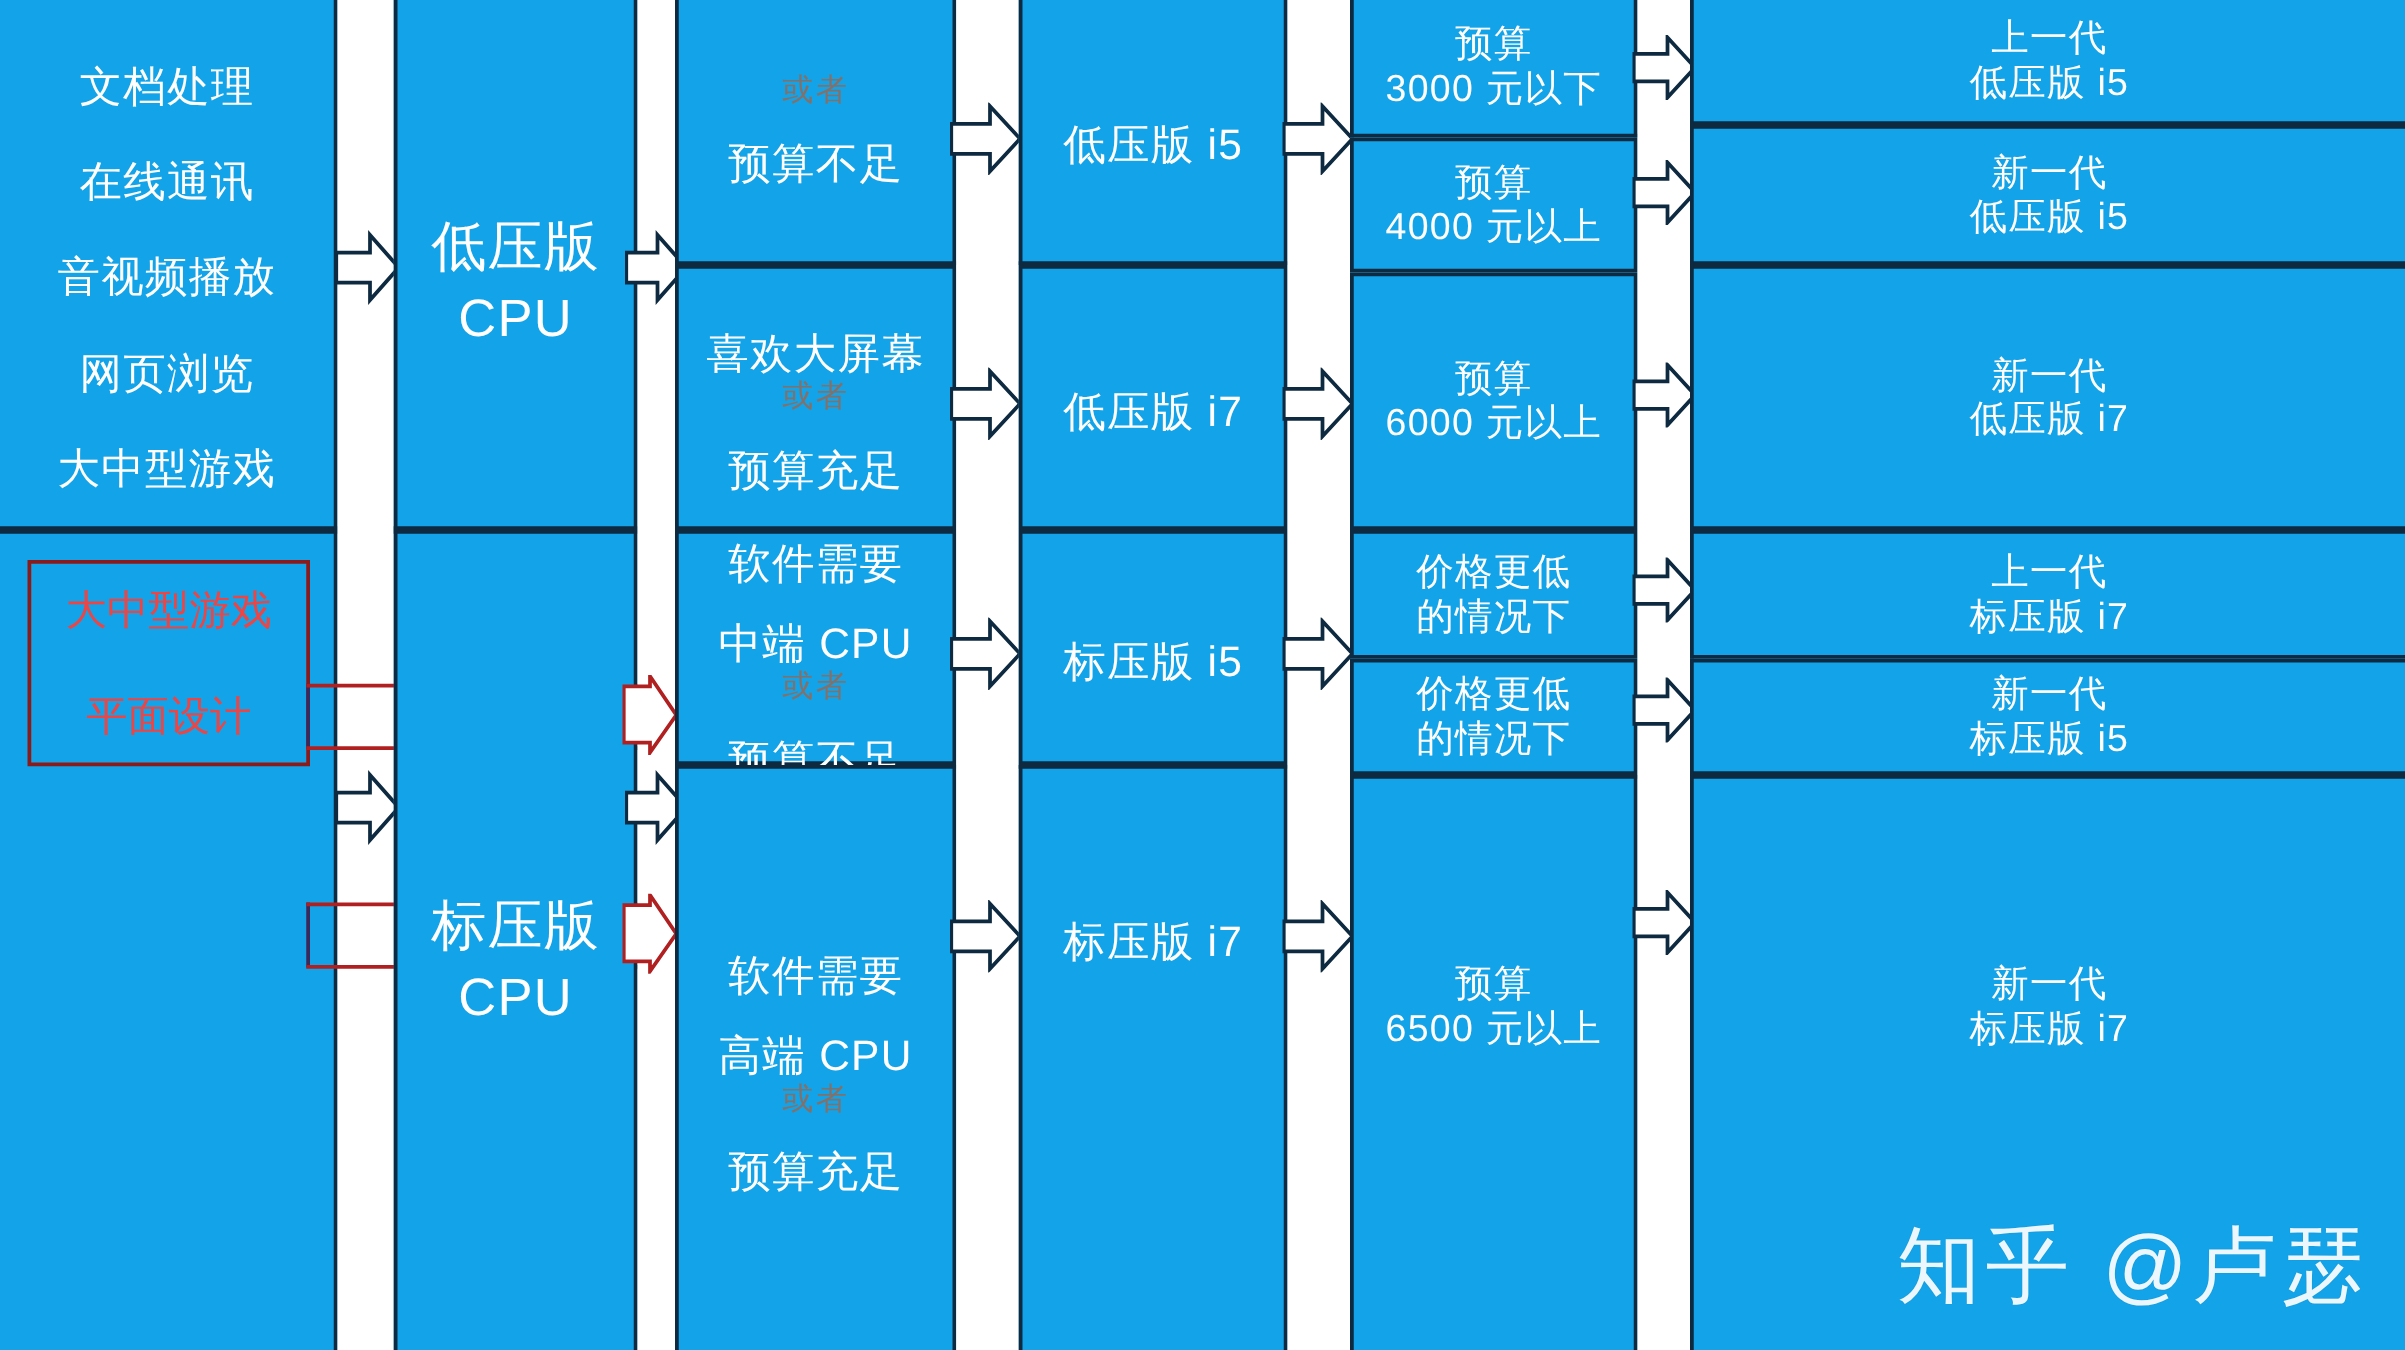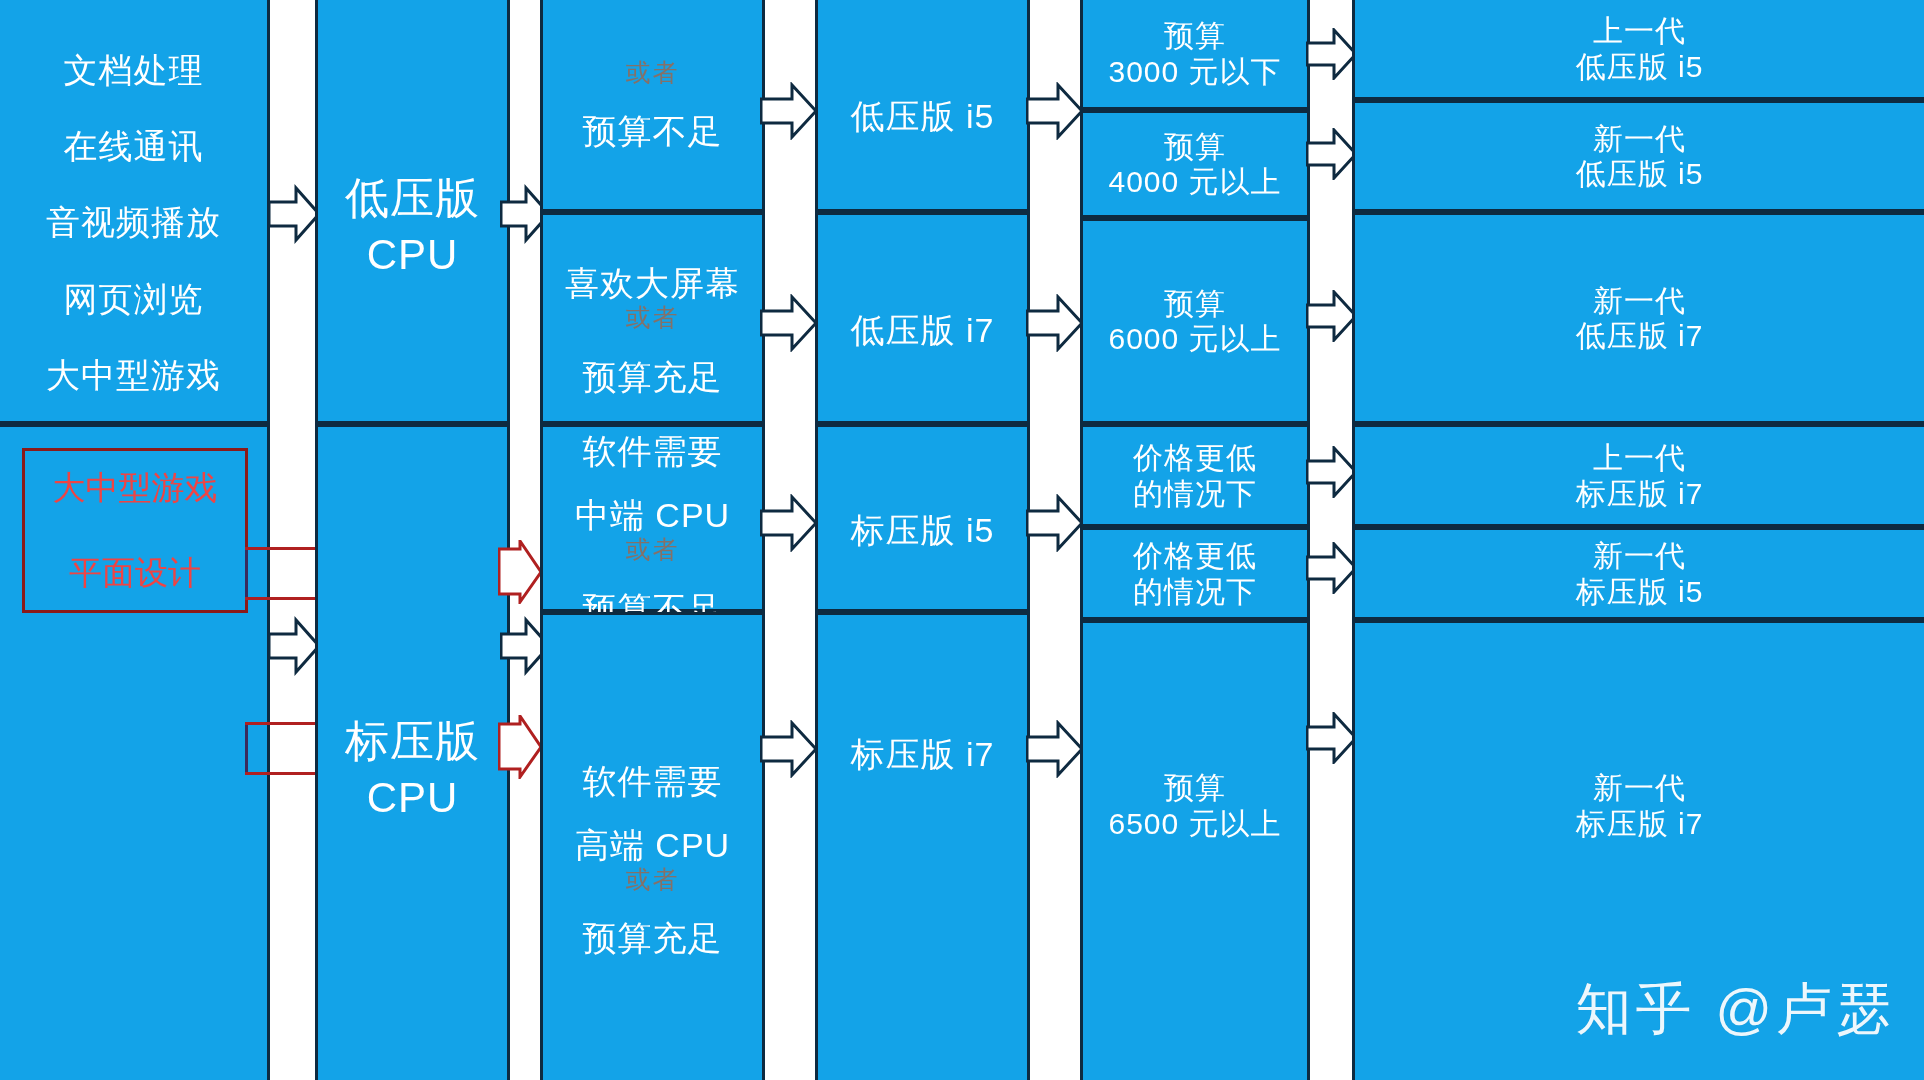--- a/index.html
+++ b/index.html
@@ -84,22 +84,22 @@
   .rvline{
     position:absolute;
     background:#3A2A5C;
     width:3px;
   }
 
   
   #watermark{
     position:absolute;
     right:28px;
-    bottom:32px;
-    font-size:56px;
+    bottom:22px;
+    font-size:67px;
     color:#ffffff;
     letter-spacing:4px;
     opacity:.92;
     white-space:nowrap;
     text-shadow:0 0 1px rgba(0,0,0,.15);
   }
 </style>
 </head>
 <body>
 

